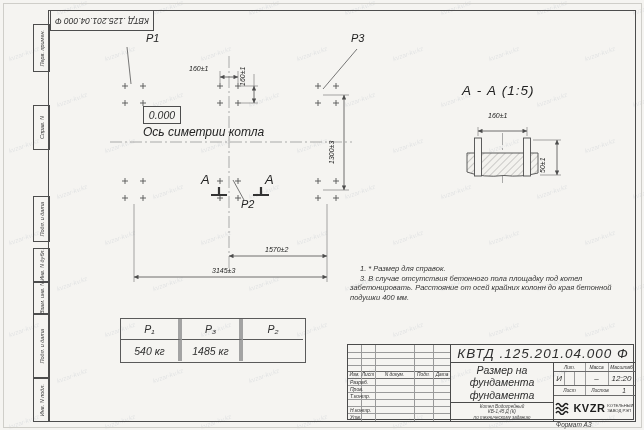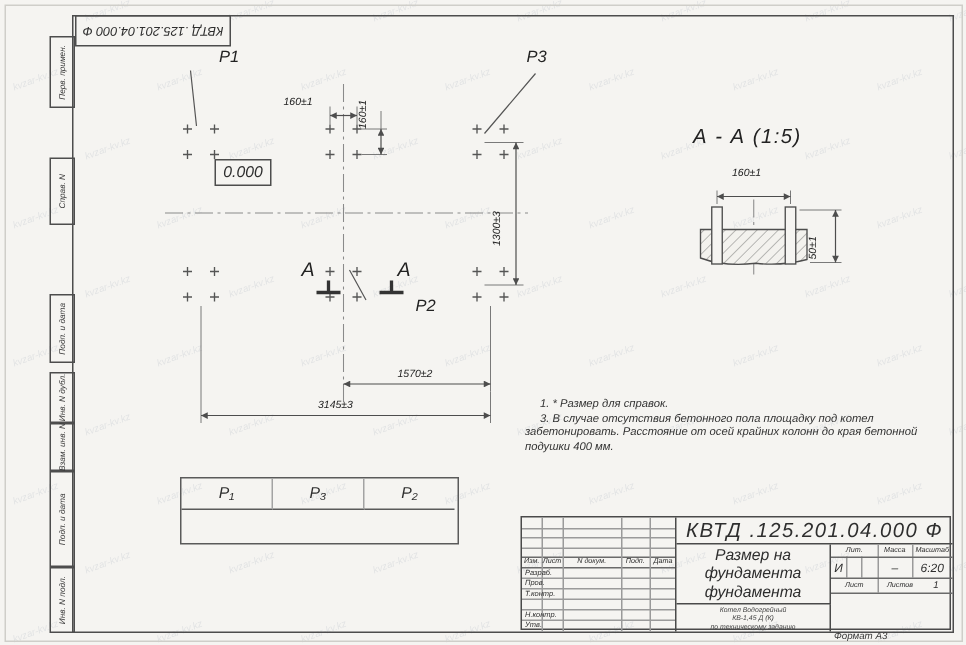--- a/index.html
+++ b/index.html
@@ -18,21 +18,21 @@
   .side span{writing-mode:vertical-rl;transform:rotate(180deg);font-size:5.5px;font-style:italic;
              white-space:nowrap;color:#3a3a3a;}
   svg.lines{position:absolute;left:0;top:0;}
   .t{position:absolute;font-style:italic;color:#222;white-space:nowrap;line-height:1;}
   .rv{transform:rotate(-90deg);transform-origin:0 100%;}
   .elev{position:absolute;left:143px;top:106px;width:36px;height:16px;border:1px solid #4d4d4d;
         display:flex;align-items:center;justify-content:center;font-style:italic;font-size:10.5px;}
   
   .loads{position:absolute;left:120px;top:318px;width:184px;height:43px;border:1px solid #5a5a5a;
          display:grid;grid-template-columns:61px 61px 60px;grid-template-rows:21px 21px;}
-  .loads div{border-right:1px solid #a3a3a3;border-bottom:1px solid #5a5a5a;
+  .loads div{border-right:4px solid #a3a3a3;border-bottom:1px solid #5a5a5a;
              display:flex;align-items:center;justify-content:center;font-style:italic;font-size:10.5px;}
   .loads div:nth-child(3n){border-right:none;}
   .loads div:nth-child(n+4){border-bottom:none;}
   
   .notes{position:absolute;left:350px;top:264px;width:282px;}
   .notes p{margin:0;font-size:7.5px;font-style:italic;line-height:1.28;text-indent:10px;color:#333;}
   
   .tb{position:absolute;left:347px;top:344px;width:287px;height:76px;border:1px solid #4a4a4a;box-sizing:border-box;}
   .tb .cell{position:absolute;display:flex;align-items:center;justify-content:center;font-style:italic;}
   .tb-left{position:absolute;left:0;top:0;width:103px;height:76px;border-right:1px solid #4a4a4a;box-sizing:border-box;
@@ -224,41 +224,44 @@
 
     <g>
       <path stroke="#4d4d4d" stroke-width="0.9" fill="url(#hatch)" d="M467,153 H538 V173 Q521,177.5 504,175.5 Q483,178 467,172 Z"></path>
       <rect x="474.5" y="138" width="7" height="38" fill="#f5f4f1" stroke="#4d4d4d" stroke-width="0.9"></rect>
       <rect x="523.5" y="138" width="7" height="38" fill="#f5f4f1" stroke="#4d4d4d" stroke-width="0.9"></rect>
     </g>
   </svg>
 
   <span class="t" style="left:114px;top:33px;font-size:11px;margin-left:32px;">P1</span>
   <span class="t" style="left:351px;top:33px;font-size:11px;">P3</span>
-  <span class="t" style="left:241px;top:199px;font-size:11px;margin-left:36px;">P2</span>
+  <span class="t" style="left:241px;top:199px;font-size:11px;">P2</span>
 
   <div class="elev">0.000</div>
+  <span class="t" style="left:143px;top:126px;font-size:12px;">Ось симетрии котла</span>
 
   <span class="t" style="left:189px;top:65px;font-size:7px;">160±1</span>
   <span class="t rv" style="left:246px;top:79px;font-size:7px;">160±1</span>
   <span class="t rv" style="left:335px;top:157px;font-size:7px;">1300±3</span>
   <span class="t" style="left:265px;top:246px;font-size:7px;">1570±2</span>
   <span class="t" style="left:212px;top:267px;font-size:7px;">3145±3</span>
 
   <span class="t" style="left:201px;top:173px;font-size:13px;">А</span>
   <span class="t" style="left:265px;top:173px;font-size:13px;">А</span>
 
   <span class="t" style="left:462px;top:84px;font-size:13.5px;letter-spacing:1px;">А - А (1:5)</span>
   <span class="t" style="left:488px;top:112px;font-size:7px;">160±1</span>
   <span class="t rv" style="left:546px;top:166px;font-size:7px;">50±1</span>
 
   <div class="loads">
     <div>P₁</div>
     <div>P₃</div>
     <div>P₂</div>
+    <div>540 кг</div>
+    <div>1485 кг</div>
   </div>
 
   <div class="notes">
     <p>1. * Размер для справок.</p>
     <p>3. В случае отсутствия бетонного пола площадку под котел забетонировать. Расстояние от осей крайних колонн до края бетонной подушки 400 мм.</p>
   </div>
 
   <div class="tb">
     <div class="tb-left">
       <span class="cell h" style="left:0;top:26px;width:13px;height:7px;">Изм.</span>
@@ -286,21 +289,35 @@
       <span>КВ-1,45 Д (К)</span>
       <span>по техническому заданию</span>
     </div>
 
     <div class="tb-right">
       <span class="cell" style="left:0;top:0;width:31px;height:8px;">Лит.</span>
       <span class="cell" style="left:31px;top:0;width:23px;height:8px;">Масса</span>
       <span class="cell" style="left:54px;top:0;width:27px;height:8px;">Масштаб</span>
       <span class="cell" style="left:0;top:8px;width:10px;height:14px;font-size:8px;">И</span>
       <span class="cell" style="left:31px;top:8px;width:23px;height:14px;font-size:8px;">–</span>
-      <span class="cell" style="left:54px;top:8px;width:27px;height:14px;font-size:8px;">6:20</span>
+      <span class="cell" style="left:54px;top:8px;width:27px;height:14px;font-size:8px;">12:20</span>
       <span class="cell" style="left:0;top:22px;width:31px;height:10px;">Лист</span>
       <span class="cell" style="left:33px;top:22px;width:26px;height:10px;">Листов</span>
       <span class="cell" style="left:62px;top:22px;width:16px;height:10px;font-size:6.5px;">1</span>
+      <div class="logo-row">
+        <svg width="16" height="13" viewBox="0 0 16 13">
+          <g stroke="#1c1c1c" stroke-width="1.5" fill="none">
+            <path d="M1,3 q2,-3 4,0 t4,0 t4,0"></path>
+            <path d="M1,7 q2,-3 4,0 t4,0 t4,0"></path>
+            <path d="M1,11 q2,-3 4,0 t4,0 t4,0"></path>
+          </g>
+        </svg>
+        <span class="logo-txt">KVZR</span>
+        <span class="company">
+          <span style="display:block;">КОТЕЛЬНЫЙ</span>
+          <span style="display:block;">ЗАВОД РЭП</span>
+        </span>
+      </div>
     </div>
   </div>
 
   <span class="fmt">Формат А3</span>
 </div>
 
 </body></html>

